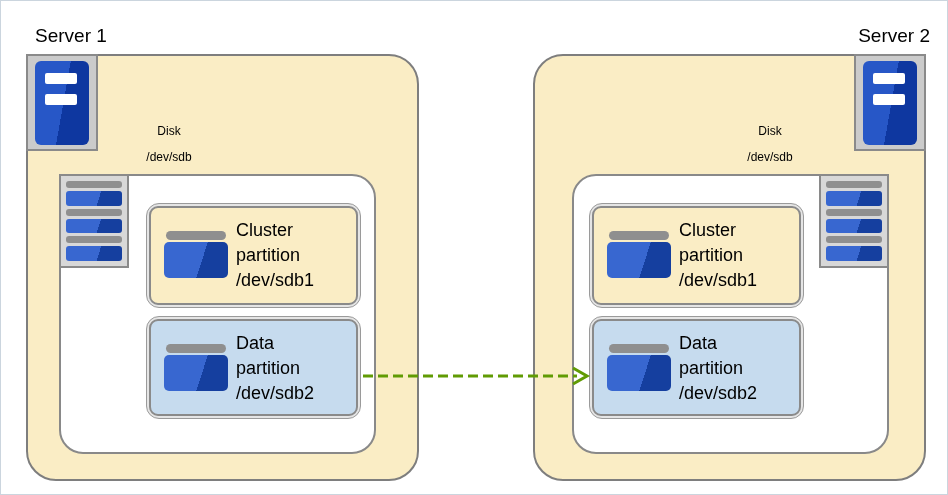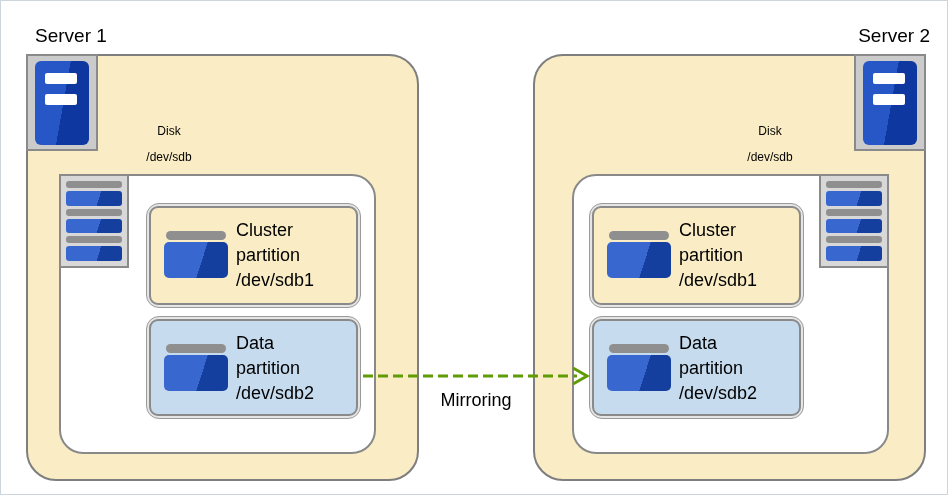--- a/index.html
+++ b/index.html
@@ -207,15 +207,14 @@
           </div>
         </div>
       </div>
     </div>
   </div>
 
   <svg class="arrow-svg" width="250" height="40" viewBox="0 0 250 40">
     <line x1="12" y1="18" x2="226" y2="18" stroke="#619b04" stroke-width="3" stroke-dasharray="10 5"></line>
     <polyline points="222,10 236,18 222,26" fill="none" stroke="#619b04" stroke-width="3"></polyline>
   </svg>
-  <div class="mirror-label">Mirroring</div>
 
 </div>
 
 </body></html>

